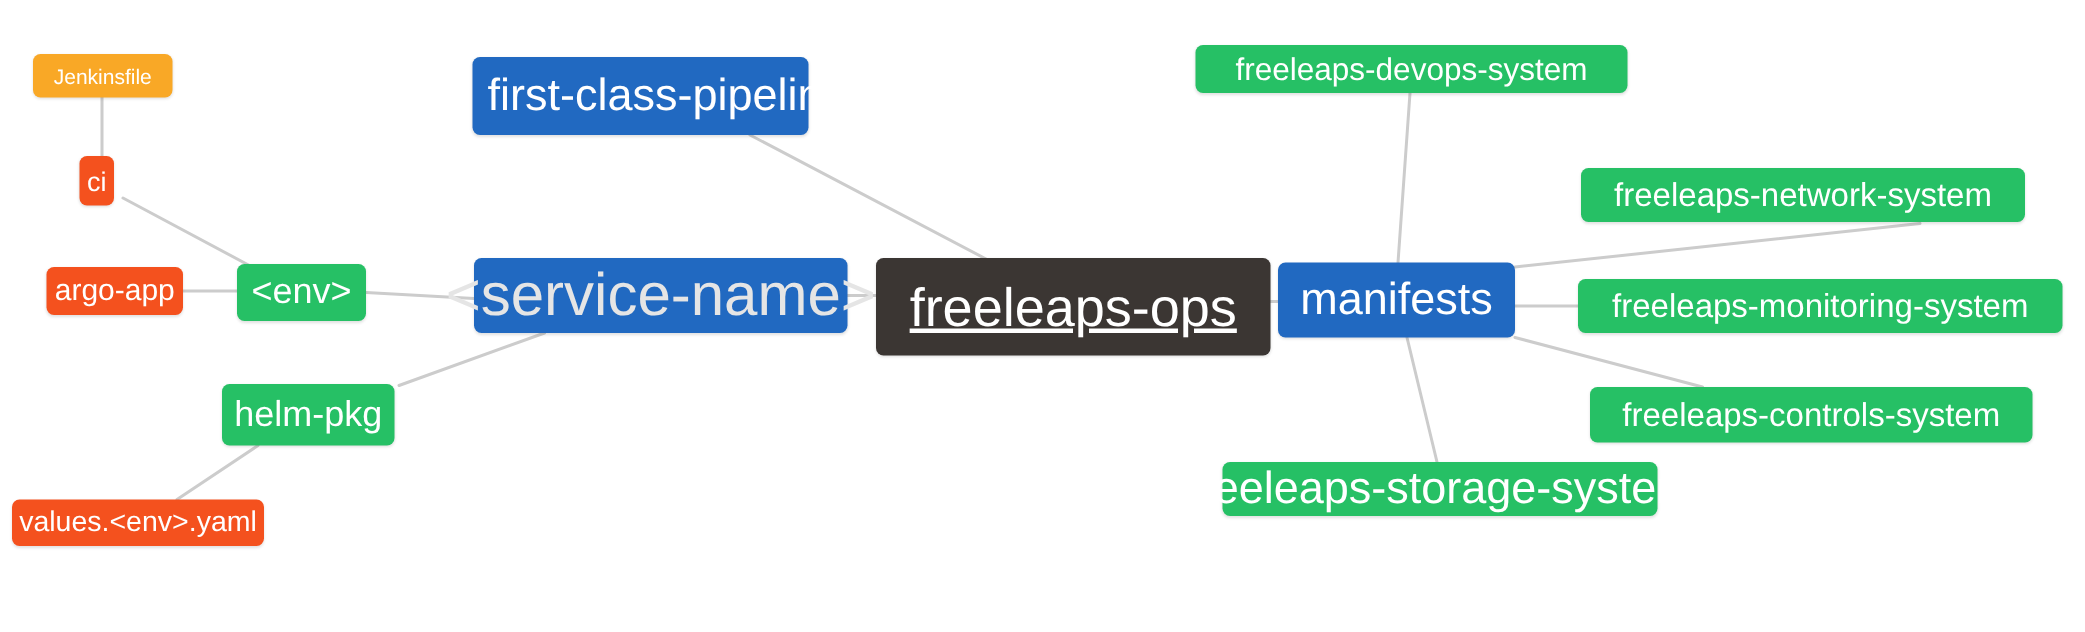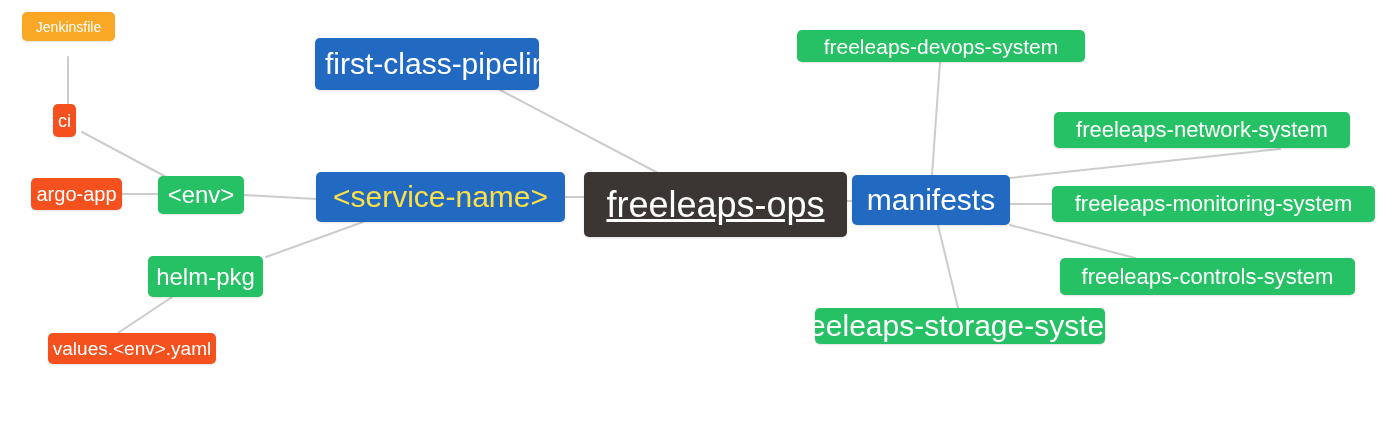--- a/index.html
+++ b/index.html
@@ -51,28 +51,28 @@
       <line x1="500" y1="90" x2="658" y2="173" stroke="#cccccc" stroke-width="2" stroke-linecap="round"></line>
       <line x1="565" y1="197" x2="584" y2="197" stroke="#cccccc" stroke-width="2" stroke-linecap="round"></line>
       <line x1="847" y1="201" x2="852" y2="201" stroke="#cccccc" stroke-width="2" stroke-linecap="round"></line>
       <line x1="932" y1="175" x2="940" y2="62" stroke="#cccccc" stroke-width="2" stroke-linecap="round"></line>
       <line x1="1010" y1="178" x2="1280" y2="149" stroke="#cccccc" stroke-width="2" stroke-linecap="round"></line>
       <line x1="1010" y1="204" x2="1052" y2="204" stroke="#cccccc" stroke-width="2" stroke-linecap="round"></line>
       <line x1="1010" y1="225" x2="1135" y2="258" stroke="#cccccc" stroke-width="2" stroke-linecap="round"></line>
       <line x1="938" y1="225" x2="958" y2="308" stroke="#cccccc" stroke-width="2" stroke-linecap="round"></line>
     </svg>
 
-<div class="node" style="left: 22px; top: 12px; width: 93px; height: 29px; font-size: 14px; background: rgb(249, 168, 38); color: rgb(255, 255, 255);">Jenkinsfile</div>
+<div class="node" style="left: 22px; top: 36px; width: 93px; height: 29px; font-size: 14px; background: rgb(249, 168, 38); color: rgb(255, 255, 255);">Jenkinsfile</div>
     <div class="node" style="left: 53px; top: 104px; width: 23px; height: 33px; font-size: 18px; background: rgb(244, 81, 30); color: rgb(255, 255, 255);">ci</div>
     <div class="node" style="left: 31px; top: 178px; width: 91px; height: 32px; font-size: 20px; background: rgb(244, 81, 30); color: rgb(255, 255, 255);">argo-app</div>
     <div class="node" style="left: 158px; top: 176px; width: 86px; height: 38px; font-size: 24px; background: rgb(38, 192, 101); color: rgb(255, 255, 255);">&lt;env&gt;</div>
     <div class="node" style="left: 148px; top: 256px; width: 115px; height: 41px; font-size: 24px; background: rgb(38, 192, 101); color: rgb(255, 255, 255);">helm-pkg</div>
-    <div class="node" style="left: 8px; top: 333px; width: 168px; height: 31px; font-size: 19px; background: rgb(244, 81, 30); color: rgb(255, 255, 255); margin-left: 40px;">values.&lt;env&gt;.yaml</div>
+    <div class="node" style="left: 8px; top: 333px; width: 168px; height: 31px; font-size: 19px; background: rgb(244, 81, 30); color: rgb(255, 255, 255);">values.&lt;env&gt;.yaml</div>
     <div class="node" style="left: 315px; top: 38px; width: 224px; height: 52px; font-size: 30px; background: rgb(33, 105, 193); color: rgb(255, 255, 255); padding-left: 36px;">first-class-pipeline</div>
-    <div class="node" style="left: 316px; top: 172px; width: 249px; height: 50px; font-size: 30px; background: rgb(33, 105, 193); color: #fde047;">&lt;service-name&gt;</div>
+    <div class="node" style="left: 316px; top: 172px; width: 249px; height: 50px; font-size: 40px; background: rgb(33, 105, 193); color: #e5e5e5;">&lt;service-name&gt;</div>
     <div class="node" style="left: 584px; top: 172px; width: 263px; height: 65px; font-size: 36px; background: rgb(59, 54, 51); color: rgb(255, 255, 255); text-decoration: underline;">freeleaps-ops</div>
     <div class="node" style="left: 852px; top: 175px; width: 158px; height: 50px; font-size: 30px; background: rgb(33, 105, 193); color: rgb(255, 255, 255);">manifests</div>
     <div class="node" style="left: 797px; top: 30px; width: 288px; height: 32px; font-size: 21px; background: rgb(38, 192, 101); color: rgb(255, 255, 255);">freeleaps-devops-system</div>
     <div class="node" style="left: 1054px; top: 112px; width: 296px; height: 36px; font-size: 22px; background: rgb(38, 192, 101); color: rgb(255, 255, 255);">freeleaps-network-system</div>
     <div class="node" style="left: 1052px; top: 186px; width: 323px; height: 36px; font-size: 22px; background: rgb(38, 192, 101); color: rgb(255, 255, 255);">freeleaps-monitoring-system</div>
     <div class="node" style="left: 1060px; top: 258px; width: 295px; height: 37px; font-size: 22px; background: rgb(38, 192, 101); color: rgb(255, 255, 255);">freeleaps-controls-system</div>
     <div class="node" style="left: 815px; top: 308px; width: 290px; height: 36px; font-size: 30px; background: rgb(38, 192, 101); color: rgb(255, 255, 255);">freeleaps-storage-system</div>
   </div>
 
 </body></html>

